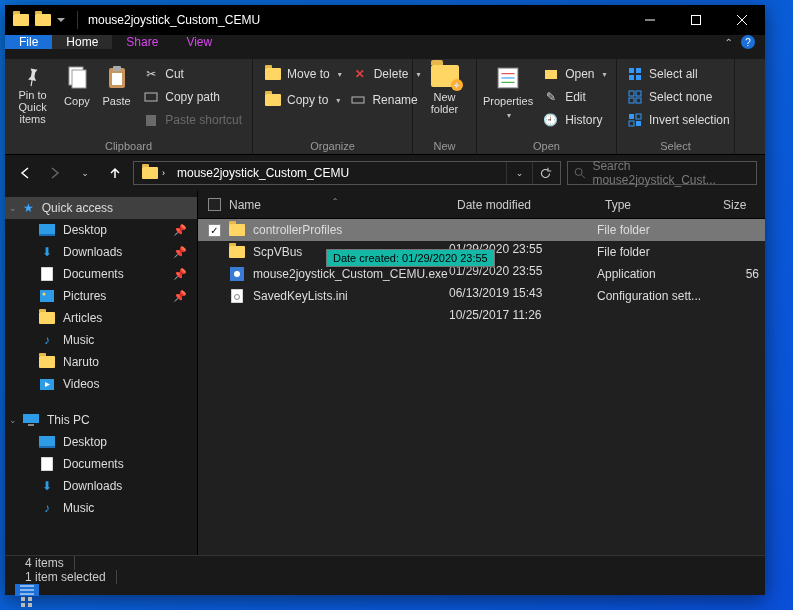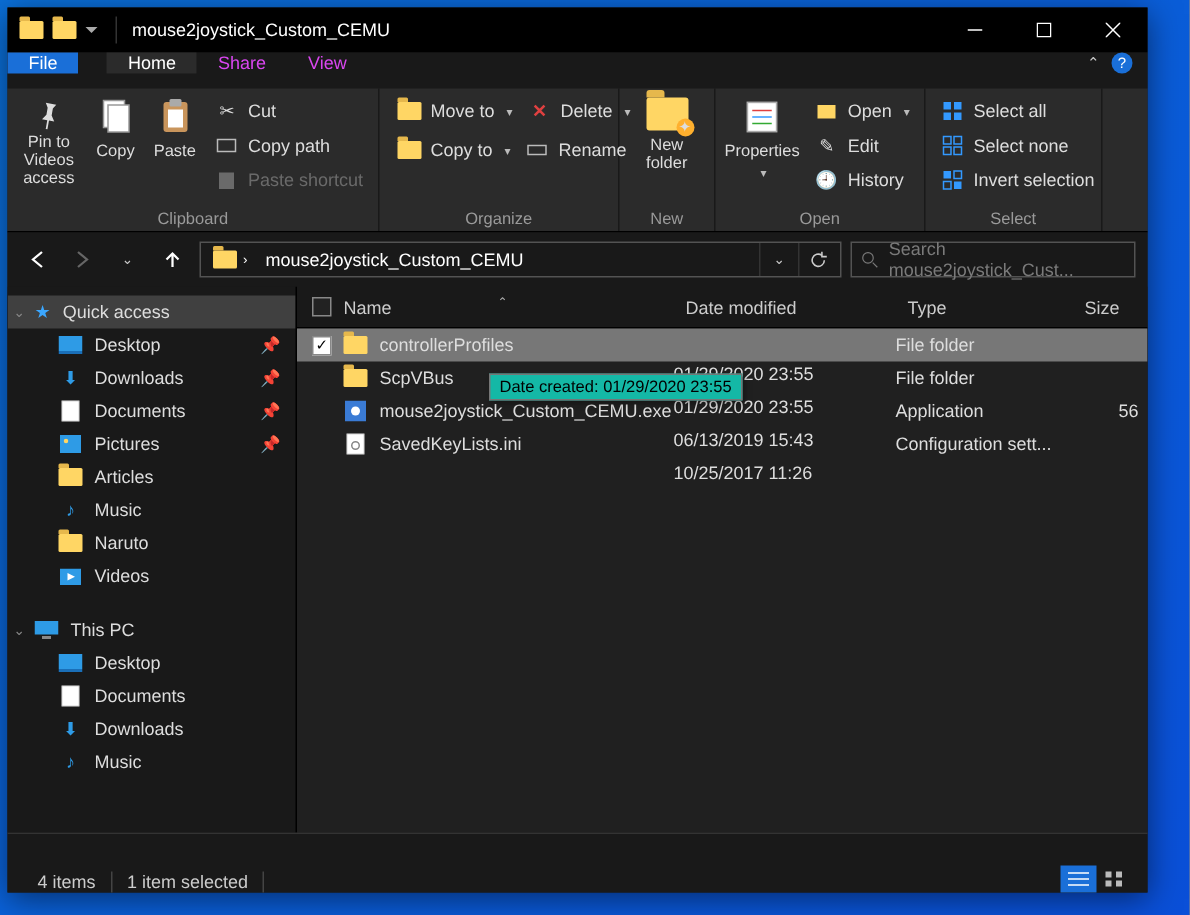--- a/index.html
+++ b/index.html
@@ -12,21 +12,21 @@
   .tb-folder::before { content:""; position:absolute; top:-3px; left:0; width:7px; height:3px; background:#e6b84c; border-radius:1px 1px 0 0; }
   .tb-down { width:0;height:0;border-left:4px solid transparent;border-right:4px solid transparent;border-top:4px solid #aaa; align-self:center; }
   .tb-sep { width:1px; height:18px; background:#333; margin:0 4px; }
   .tb-title { flex:1; padding-left:6px; color:#fff; font-size:12px; }
   .winbtns { display:flex; }
   .winbtn { width:46px; height:30px; display:flex; align-items:center; justify-content:center; color:#fff; }
   
   .ribbon-tabs { height:24px; background:#191919; display:flex; align-items:flex-start; }
   .rtab { padding:0 14px; display:flex; align-items:center; color:#d946ef; cursor:default; }
   .rtab.file { background:#1a6fd8; color:#fff; }
-  .rtab.active { background:#2b2b2b; color:#fff;margin-left:19px; }
+  .rtab.active { background:#2b2b2b; color:#fff; }
   .rtab-spacer { flex:1; }
   .rtab-right { display:flex; align-items:center; gap:8px; padding-right:10px; color:#ccc; }
   .helpicon { width:14px; height:14px; border-radius:50%; background:#1a6fd8; color:#fff; display:flex; align-items:center; justify-content:center; font-size:10px; }
   
   .ribbon { height:96px; background:#2b2b2b; border-bottom:1px solid #000; display:flex; }
   .rgroup { display:flex; flex-direction:column; border-right:1px solid #191919; padding:2px 4px 0; }
   .rgroup-body { flex:1; display:flex; align-items:flex-start; gap:2px; }
   .rgroup-label { text-align:center; color:#9a9a9a; font-size:11px; padding:2px 0; }
   .bigbtn { display:flex; flex-direction:column; align-items:center; justify-content:flex-start; width:58px; padding:4px 2px; color:#ddd; text-align:center; gap:4px; }
   .bigbtn.narrow { width:46px; }
@@ -68,21 +68,21 @@
   .sortarrow { position:absolute; top:-1px; left:50%; transform:translateX(-50%); font-size:8px; color:#aaa; }
   .chk { width:13px; height:13px; border:1px solid #888; background:#222; }
   .filerow { height:22px; display:flex; align-items:center; padding-left:10px; color:#ddd; position:relative; }
   .filerow.sel { background:#777; }
   .fcell.name { width:228px; display:flex; align-items:center; gap:8px; }
   .fcell.date { width:148px;margin-top:37px; } .fcell.type { width:118px; } .fcell.size { width:50px; text-align:right; padding-right:6px; }
   .chk.checked { background:#fff; }
   .chk.checked::after { content:"✓"; color:#000; font-size:10px; line-height:11px; display:block; text-align:center; }
   .tooltip { position:absolute; background:#14b8a6; color:#000; border:1px solid #767676; padding:2px 6px; font-size:11px; z-index:10; white-space:nowrap; box-shadow:2px 2px 4px rgba(0,0,0,0.3); }
   
-  .statusbar { height:40px; background:#191919; border-top:1px solid #333; display:flex; align-items:flex-end; color:#ccc; padding:0 10px; gap:0; }
+  .statusbar { height:40px; background:#191919; border-top:1px solid #333; display:flex; align-items:flex-start; color:#ccc; padding:0 10px; gap:0;flex-direction:column; }
   .status-seg { padding:0 10px; border-right:1px solid #444; font-size:12px; }
   .status-spacer { flex:1; }
   .viewbtn { width:24px; height:18px; display:flex; align-items:center; justify-content:center; color:#bbb; }
   .viewbtn.active { background:#1a6fd8; color:#fff; }
   svg { display:block; }
 </style>
 </head>
 <body>
 
 <div class="window">
@@ -128,21 +128,21 @@
   </div>
 
   <div class="ribbon">
 
     <div class="rgroup" style="width:248px;">
       <div class="rgroup-body">
         <div class="bigbtn">
           <svg class="pin" viewBox="0 0 24 24">
               <path fill="#ddd" d="M14 4l6 6-4 1-4 4-1 5-3-3-5 5-1-1 5-5-3-3 5-1 4-4z"></path>
             </svg>
-          <span class="lbl">Pin to Videos access</span>
+          <span class="lbl">Pin to Quick items</span>
         </div>
         <div class="bigbtn narrow">
           <svg width="24" height="26" viewBox="0 0 24 26">
               <rect x="4" y="2" width="14" height="18" fill="#fff" stroke="#999"></rect>
               <rect x="7" y="5" width="14" height="18" fill="#fff" stroke="#999"></rect>
             </svg>
           <span class="lbl">Copy</span>
         </div>
         <div class="bigbtn narrow">
           <svg width="24" height="26" viewBox="0 0 24 26">

